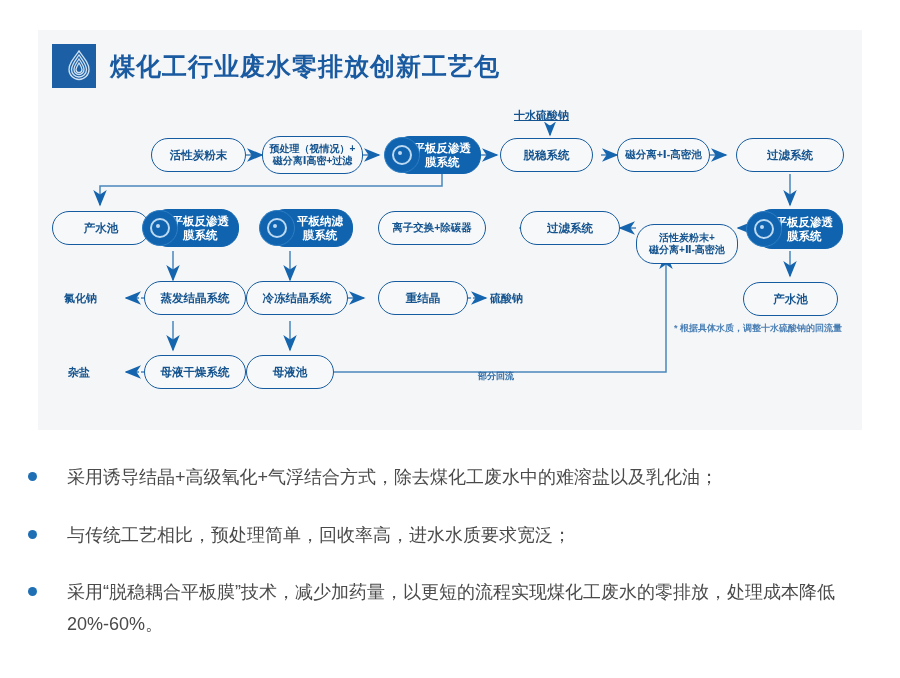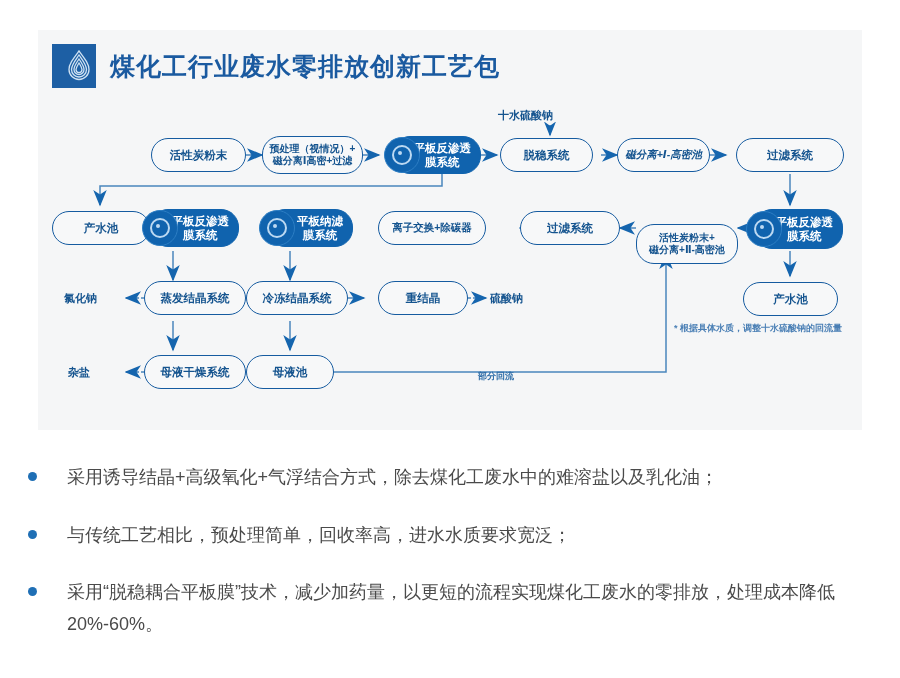--- a/index.html
+++ b/index.html
@@ -146,21 +146,21 @@
         <path d="M252 291 L252 320" marker-end="url(#ah)"></path>
 
         <line x1="208" y1="342" x2="192" y2="342" marker-end="url(#ah)"></line>
 
         <line x1="106" y1="342" x2="88" y2="342" marker-end="url(#ah)" stroke-dasharray="3 2"></line>
 
         <path d="M296 342 L628 342 L628 224" marker-end="url(#ah)"></path>
       </g>
     </svg>
 
-    <div class="tlabel" style="left:460px;top:78px;">十水硫酸钠</div>
+    <div class="tlabel" style="left:476px;top:78px;text-decoration:underline;">十水硫酸钠</div>
     <div class="tlabel" style="left:26px;top:261px;">氯化钠</div>
     <div class="tlabel" style="left:452px;top:261px;">硫酸钠</div>
     <div class="tlabel" style="left:30px;top:335px;">杂盐</div>
     <div class="note" style="left:440px;top:340px;font-weight:bold;color:#2f6ea8;">部分回流</div>
     <div class="note" style="left:636px;top:292px;font-weight:bold;">* 根据具体水质，调整十水硫酸钠的回流量</div>
 
     <div class="node" style="left:113px;top:108px;width:95px;height:34px;">
       <span>活性炭粉末</span>
     </div>
 
@@ -178,21 +178,21 @@
       <span class="txt">
         <span>平板反渗透</span><br>
         <span>膜系统</span>
       </span>
     </div>
 
     <div class="node" style="left:462px;top:108px;width:93px;height:34px;">
       <span>脱稳系统</span>
     </div>
 
-    <div class="node" style="left:579px;top:108px;width:93px;height:34px;font-size:10.5px;font-style:italic;">
+    <div class="node" style="left:579px;top:108px;width:93px;height:34px;font-size:10.5px;">
       <span>磁分离+Ⅰ-高密池</span>
     </div>
 
     <div class="node" style="left:698px;top:108px;width:108px;height:34px;">
       <span>过滤系统</span>
     </div>
 
     <div class="node" style="left:14px;top:181px;width:98px;height:34px;">
       <span>产水池</span>
     </div>

